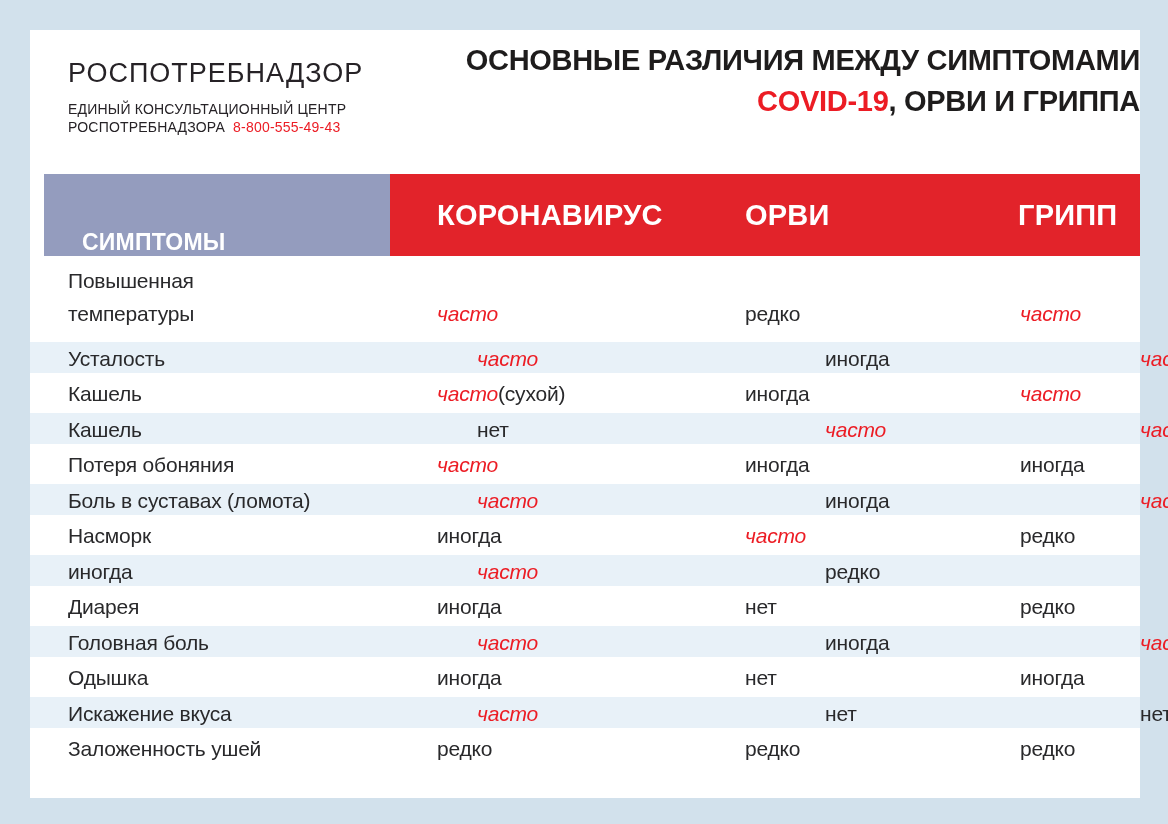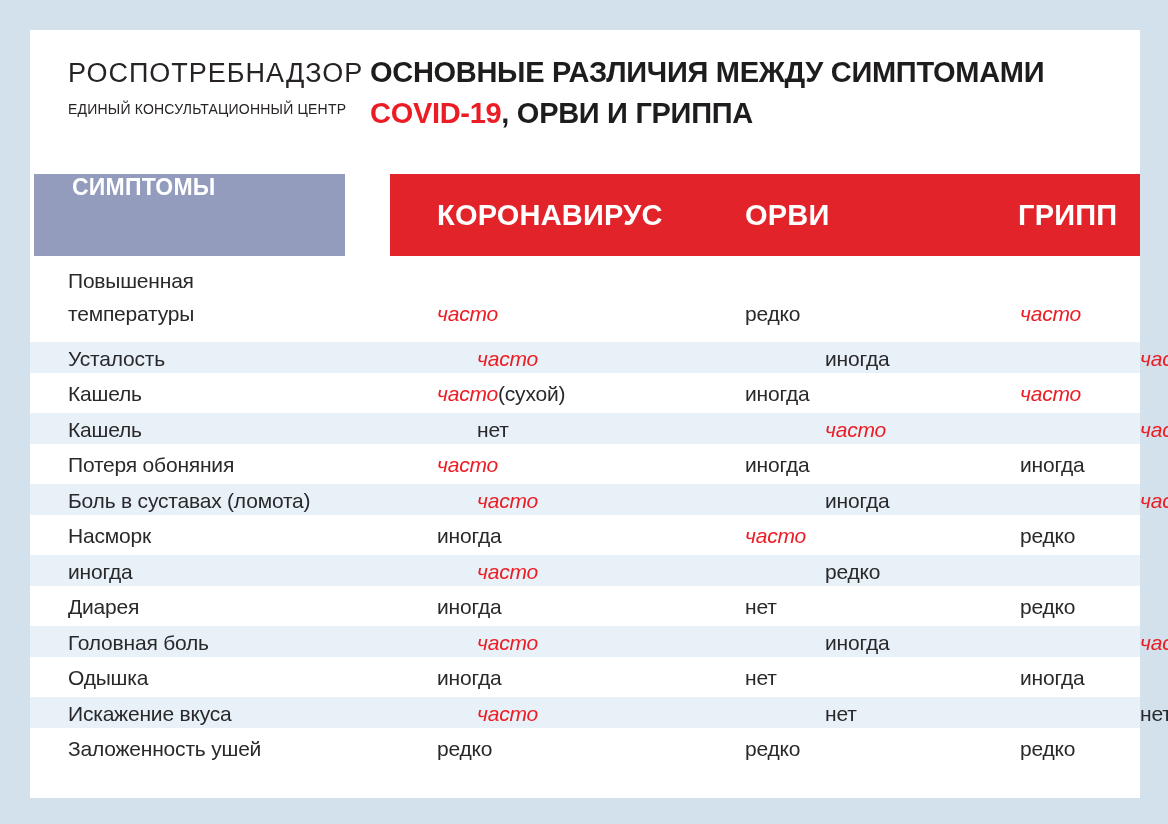--- a/index.html
+++ b/index.html
@@ -21,31 +21,31 @@
     font-size:27px; letter-spacing:1px; color:#262226;
     line-height:34px; white-space:nowrap;
   }
   .branding-sub {
     margin-top:10px; font-size:14px; line-height:18px;
     letter-spacing:0.2px; color:#262226; white-space:nowrap;
   }
   .phone { color:#ec1c24; }
   
   .title {
-    position:absolute; left:340px; top:22px; width:770px;
-    text-align:left; font-weight:bold; font-size:29px;
+    position:absolute; left:340px; top:10px; width:770px;
+    text-align:right; font-weight:bold; font-size:29px;
     line-height:41px; color:#1e1c1c; letter-spacing:-0.3px;
     white-space:nowrap;
   }
   .red { color:#ec1c24; }
   
   .thead { position:absolute; left:0; top:144px; width:1110px; height:82px; }
   .th-symptoms {
-    position:absolute; left:4px; top:0; width:311px; height:82px;
-    background:#949cbe; display:flex; align-items:flex-start;
+    position:absolute; left:14px; top:0; width:346px; height:82px;
+    background:#949cbe; display:flex; align-items:flex-end;
   }
   .th-symptoms span {
     padding-left:38px; color:#ffffff; font-weight:bold;
     font-size:23px; letter-spacing:0.2px;
   }
   .th-red {
     position:absolute; left:360px; top:0; right:0; height:82px;
     background:#e2232a;
   }
   .th-col {
@@ -84,20 +84,21 @@
 </style>
 </head>
 <body>
 
 <div class="card">
 
   <div class="branding">
     <div class="logo">РОСПОТРЕБНАДЗОР</div>
     <div class="branding-sub">
       <div>ЕДИНЫЙ КОНСУЛЬТАЦИОННЫЙ ЦЕНТР</div>
+      <div><span>РОСПОТРЕБНАДЗОРА</span>&nbsp;&nbsp;<span class="phone">8-800-555-49-43</span></div>
     </div>
   </div>
 
   <div class="title">
     <div>ОСНОВНЫЕ РАЗЛИЧИЯ МЕЖДУ СИМПТОМАМИ</div>
     <div><span class="red">COVID-19</span><span>, ОРВИ И ГРИППА</span></div>
   </div>
 
   <div class="thead">
     <div class="th-symptoms">

